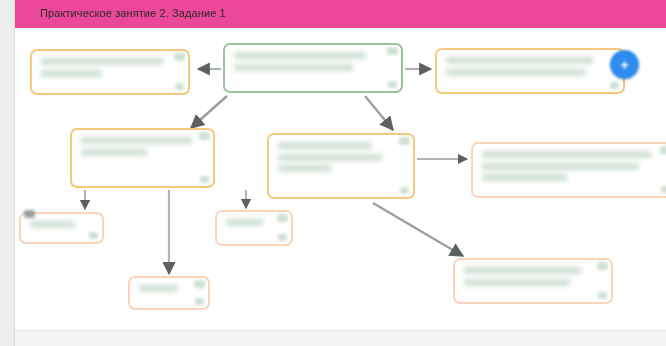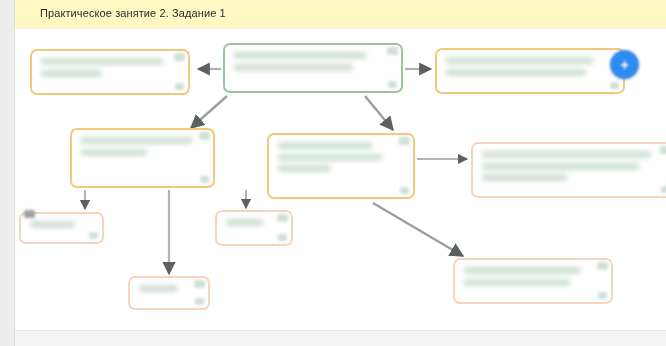--- a/index.html
+++ b/index.html
@@ -17,21 +17,21 @@
   .gutter-line{position:absolute;left:14px;top:0;width:1px;height:346px;background:#dcdddd;}
   .page{
     position:absolute;left:15px;top:0;width:651px;height:331px;
     background:#ffffff;
   }
   .page-bottom-edge{position:absolute;left:15px;top:330px;width:651px;height:1px;background:#e6e7e7;}
   .below-page{position:absolute;left:15px;top:331px;width:651px;height:15px;background:#f4f4f4;}
 
   .header{
     position:absolute;left:15px;top:0;width:651px;height:28px;
-    background:#fef9c3;border-bottom:1px solid #efefef;
+    background:#ec4899;border-bottom:1px solid #efefef;
   }
   .title{
     position:absolute;left:25px;top:7px;
     font-size:11px;color:#2b2b2b;letter-spacing:.1px;white-space:nowrap;
   }
 
   .canvas{position:absolute;left:15px;top:28px;width:651px;height:303px;overflow:hidden;}
   .canvas svg{position:absolute;left:0;top:0;}
 
   

